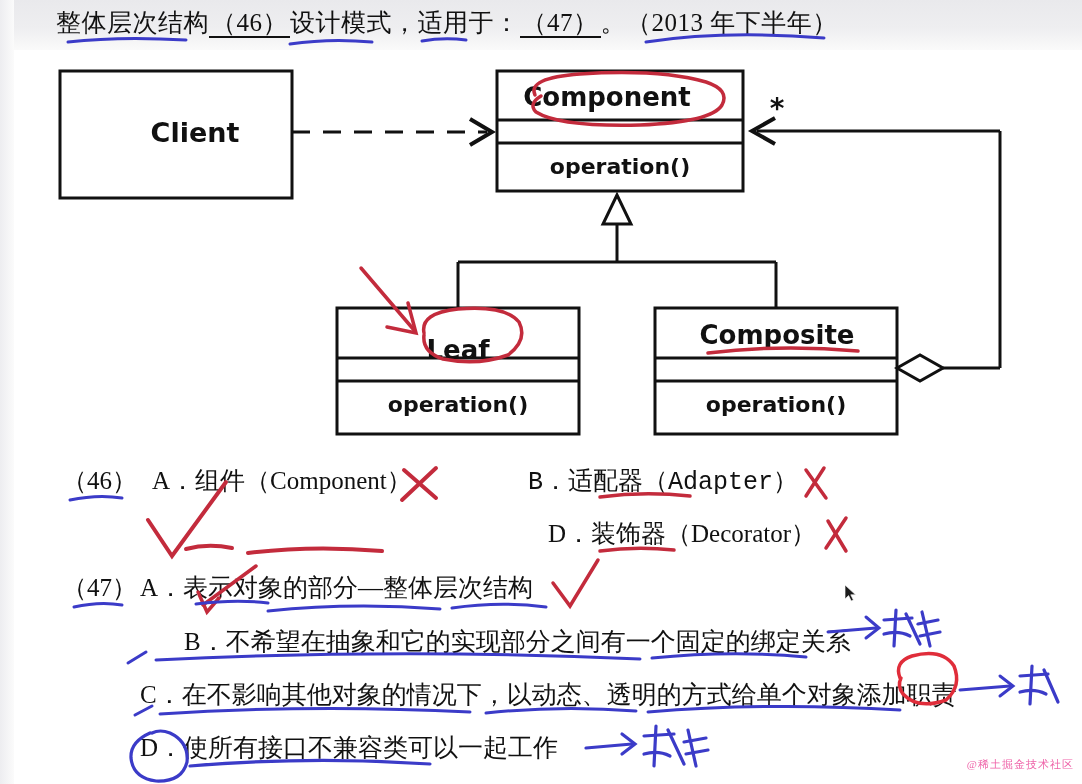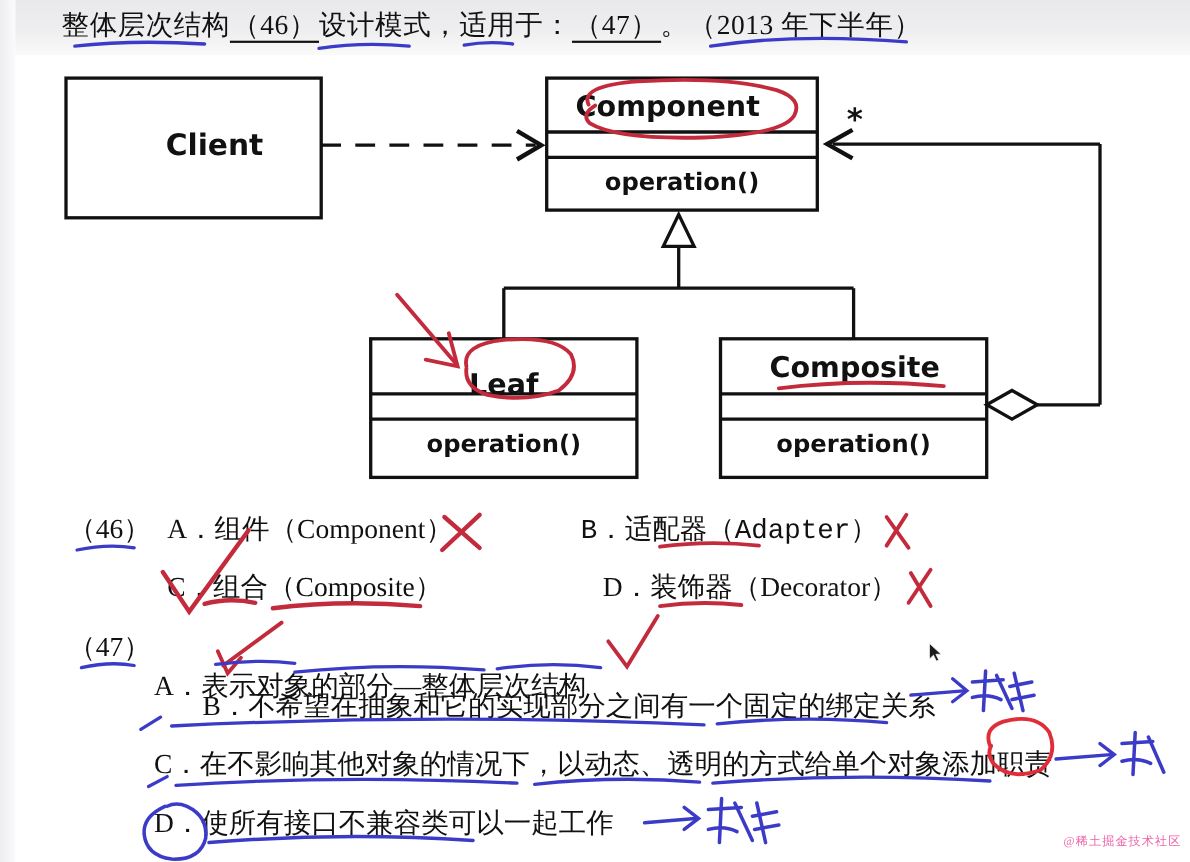--- a/index.html
+++ b/index.html
@@ -130,30 +130,27 @@
   <div class="boxlabel" style="left:760px;top:92px;width:34px;font-size:28px;">*</div>
 
   <div class="qnum" style="left:62px;top:464px;">（46）</div>
 
   <div class="opt" style="left:152px;top:464px;">
     <span>A．</span><span>组件（Component）</span>
   </div>
   <div class="opt" style="left:528px;top:464px;font-family:Liberation Mono, monospace;">
     <span>B．</span><span>适配器（Adapter）</span>
   </div>
-  <div class="opt" style="left:152px;top:517px;">
-    <span>C．</span><span>组合（Composite）</span>
-  </div>
   <div class="opt" style="left:548px;top:517px;">
     <span>D．</span><span>装饰器（Decorator）</span>
   </div>
 
   <div class="qnum" style="left:62px;top:571px;">（47）</div>
 
-  <div class="opt" style="left:140px;top:571px;margin-top:36px;">
+  <div class="opt" style="left:140px;top:571px;">
     <span>A．</span><span>表示对象的部分—整体层次结构</span>
   </div>
   <div class="opt" style="left:140px;top:625px;margin-left:44px;">
     <span>B．</span><span>不希望在抽象和它的实现部分之间有一个固定的绑定关系</span>
   </div>
   <div class="opt" style="left:140px;top:678px;">
     <span>C．</span><span>在不影响其他对象的情况下，以动态、透明的方式给单个对象添加职责</span>
   </div>
   <div class="opt" style="left:140px;top:731px;">
     <span>D．</span><span>使所有接口不兼容类可以一起工作</span>

